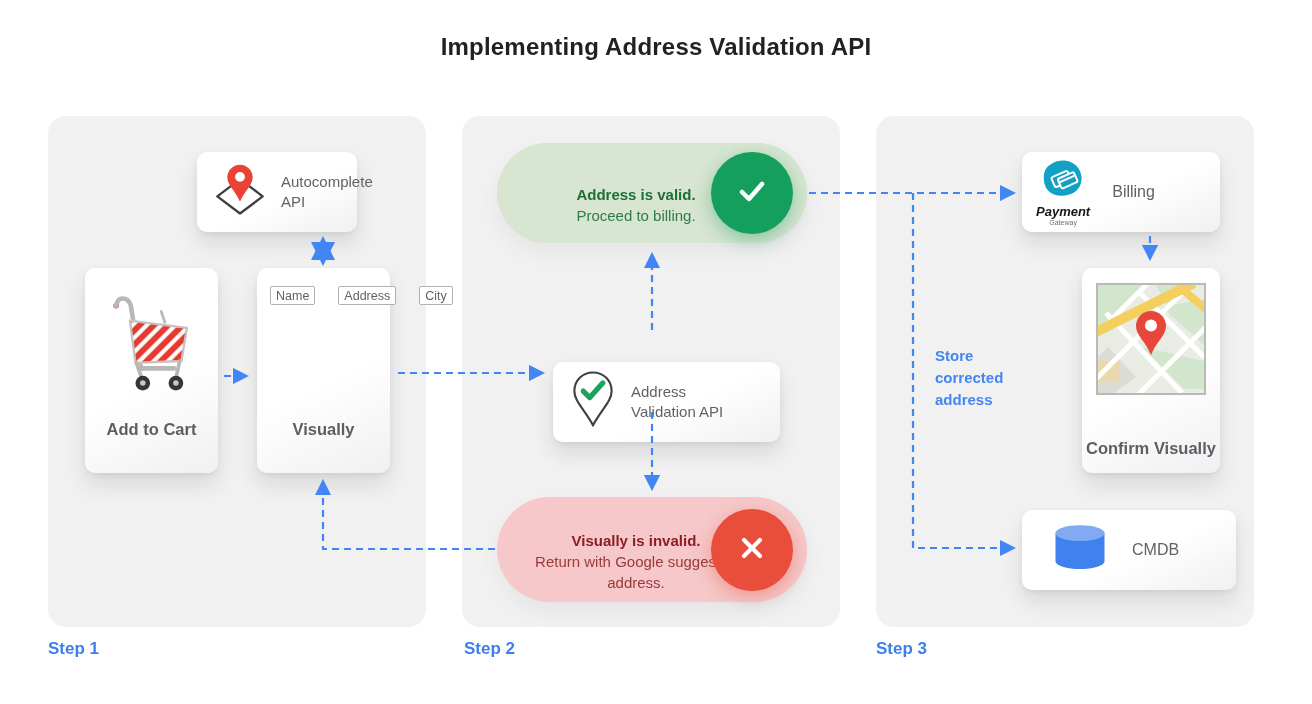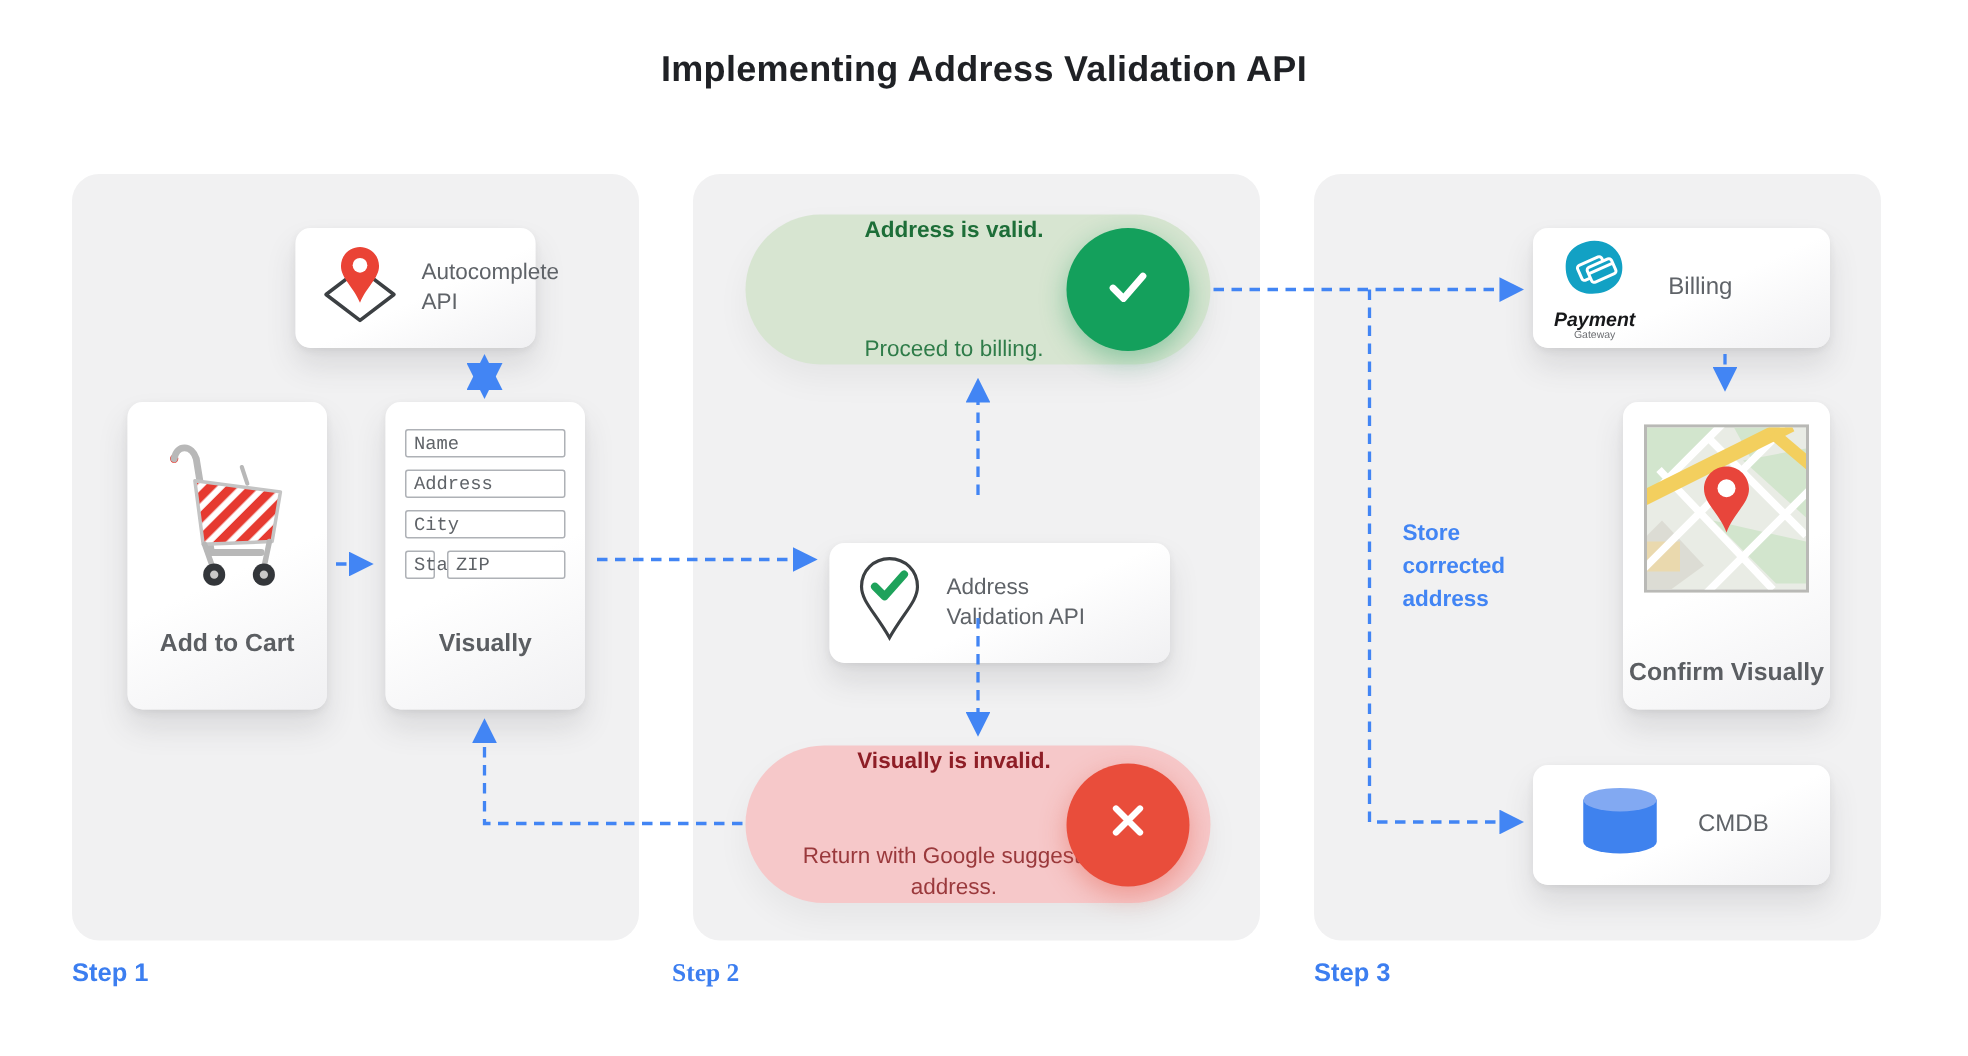--- a/index.html
+++ b/index.html
@@ -8,48 +8,48 @@
   #canvas { position:relative; width:1312px; height:704px; background:#fff; overflow:hidden; }
 
   .page-title { position:absolute; top:33px; left:0; width:100%; text-align:center;
     font-size:24px; font-weight:700; color:#1f2125; letter-spacing:.2px; }
 
   .panel { position:absolute; top:116px; width:378px; height:511px;
     background:#f1f1f2; border-radius:18px; }
   #panel-1 { left:48px; } #panel-2 { left:462px; } #panel-3 { left:876px; }
 
   .step-label { position:absolute; top:639px; font-size:17px; font-weight:700; color:#3c7ef0; }
-  #step-1 { left:48px; } #step-2 { left:448px;font-family:Liberation Serif, serif; } #step-3 { left:876px; }
+  #step-1 { left:48px; } #step-2 { left:464px; } #step-3 { left:876px; }
 
   .card { position:absolute; border-radius:10px;
     background:linear-gradient(155deg,#ffffff 55%,#f0f0f2);
     box-shadow:0 12px 20px rgba(60,64,67,.13), 0 2px 5px rgba(60,64,67,.08); }
 
   .api-card { display:flex; align-items:center; padding:0 14px; gap:12px; }
   .api-label { color:#5f6368; font-size:15px; line-height:1.35; }
 
   .tall-card { width:133px; height:205px; }
   .card-title { position:absolute; left:0; width:100%; text-align:center;
     font-size:16.5px; font-weight:700; color:#5b5e62; line-height:1.3; }
 
   
   .form-fields { position:absolute; top:18px; left:13px; right:13px;
-    display:flex; flex-direction:column; gap:8px;font-family:Liberation Mono, monospace; }
+    display:flex; gap:23px; }
   .field { height:19px; background:#fff; border:1px solid #aeb1b6; border-radius:2px;
     display:flex; align-items:center; padding:0 5px; font-size:12.5px; color:#5f6368; }
   .field-row { display:flex; gap:8px; }
   .field-state { width:20px; flex:none; } .field-zip { flex:1; }
 
   
   .pill { position:absolute; left:497px; width:310px; border-radius:56px;
     box-shadow:0 10px 22px rgba(0,0,0,.05); }
   .pill-valid { top:143px; height:100px; background:#d7e5d1; }
   .pill-invalid { top:497px; height:105px; background:#f6c8c9; }
-  .pill-text { position:absolute; left:34px; top:0; height:100%; width:210px;
-    display:flex; flex-direction:column; justify-content:space-between; text-align:center;
+  .pill-text { position:absolute; left:34px; top:12px; height:100%; width:210px;
+    display:flex; flex-direction:column; justify-content:center; text-align:center;
     font-size:15px; line-height:1.4; }
   .pill-valid .pill-title { font-weight:700; color:#1d6e38; }
   .pill-valid .pill-sub { color:#2f7c49; }
   .pill-invalid .pill-title { font-weight:700; color:#8e1e26; }
   .pill-invalid .pill-sub { color:#9a393c; }
   .status-circle { position:absolute; top:50%; transform:translateY(-50%); right:14px;
     width:82px; height:82px; border-radius:50%; display:flex; align-items:center; justify-content:center; }
   .circle-valid { background:#14a05c; box-shadow:0 6px 18px rgba(20,150,85,.40); }
   .circle-invalid { background:#e94d3b; box-shadow:0 6px 18px rgba(225,80,60,.40); }
 
@@ -204,21 +204,21 @@
         <line x1="84" y1="4" x2="110" y2="26" stroke="#f3cf5e" stroke-width="8"></line>
         <path d="M53,26 C44.5,26 38,32.7 38,41 C38,50.5 48,57 53,70 C58,57 68,50.5 68,41 C68,32.7 61.5,26 53,26 Z" fill="#e8453b"></path>
         <circle cx="53" cy="40.5" r="6" fill="#fff"></circle>
       </svg>
     </div>
     <span class="card-title" style="bottom:14px;">Confirm Visually</span>
   </div>
 
   <div class="store-label">Store corrected address</div>
 
-  <div class="card api-card" style="left:1022px; top:510px; width:198px; height:80px; gap:24px; padding-left:30px;">
+  <div class="card api-card" style="left:1022px; top:510px; width:214px; height:80px; gap:24px; padding-left:30px;">
     <span>
       <svg width="56" height="50" viewBox="0 0 64 56">
         <path d="M4,11 L4,43 A28,9 0 0 0 60,43 L60,11 Z" fill="#3f82ee"></path>
         <ellipse cx="32" cy="11" rx="28" ry="9" fill="#82a9f2"></ellipse>
       </svg>
     </span>
     <span class="api-label" style="font-size:16px;">CMDB</span>
   </div>
 
   <div class="step-label" id="step-1">Step 1</div>

